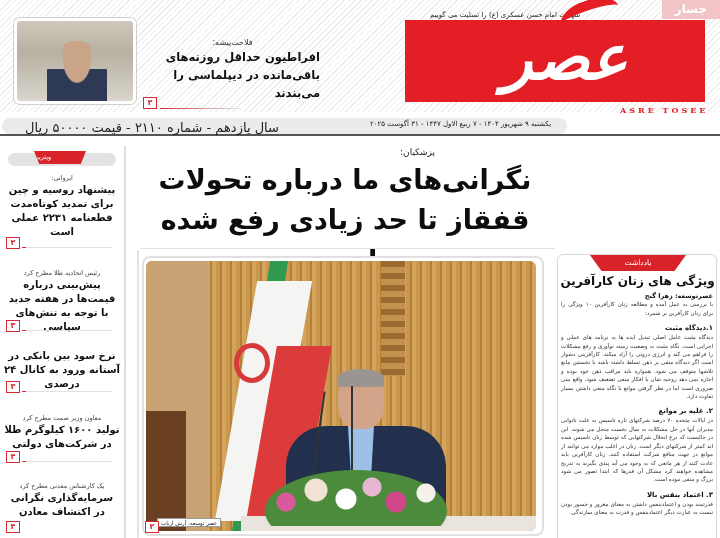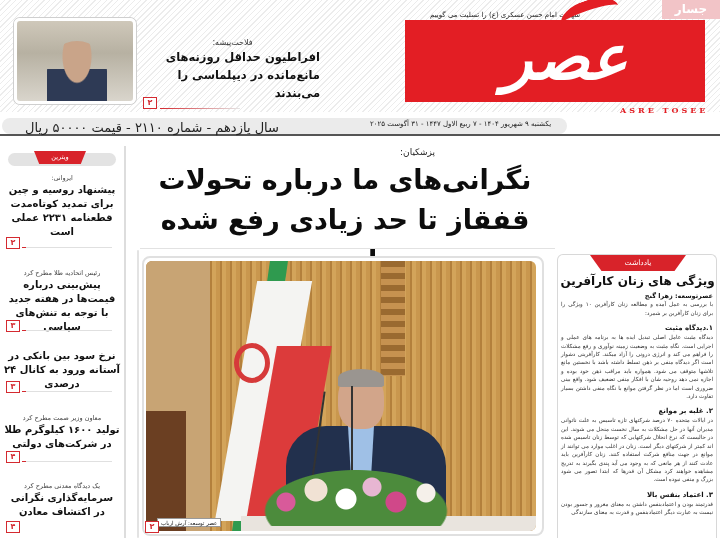--- a/index.html
+++ b/index.html
@@ -70,21 +70,21 @@
 
   
   .left-col { position: absolute; left: 0; top: 145px; width: 122px; height: 393px; }
   .col-divider { position: absolute; left: 124px; top: 146px; width: 2px; height: 392px; background: #dddddd; }
   .col-divider2 { position: absolute; left: 137px; top: 250px; width: 2px; height: 288px; background: #e3e3e3; border-radius: 2px; }
   .section-pill {
     position: absolute; left: 8px; top: 8px; width: 108px; height: 13px; background: #e3e3e3; border-radius: 7px;
   }
   .section-tab {
     position: absolute; left: 34px; top: 6px; width: 52px; height: 13px; background: #d8232a; color: #fff;
-    font-size: 6.5px; text-align: center; line-height: 13px;
+    font-size: 6.5px; text-align: left; line-height: 13px;
     clip-path: polygon(10% 100%, 0 0, 100% 0, 90% 100%);
   }
   .brief { position: absolute; left: 4px; width: 116px; text-align: center; }
   .brief .kicker { font-size: 6.5px; color: #444; line-height: 10px; }
   .brief .title { font-size: 10px; font-weight: bold; line-height: 14px; color: #111; }
   .brief-badge-row { position: absolute; left: 6px; height: 12px; width: 110px; }
   .brief-badge-row .page-badge { position: absolute; left: 0; top: 0; }
   .brief-badge-row .line { position: absolute; left: 16px; top: 10px; width: 90px; height: 1px; background: linear-gradient(90deg,#d42a30 0 4px,#e0e0e0 4px); }
 
   
@@ -149,21 +149,21 @@
 <div class="tagline">شهادت امام حسن عسکری (ع) را تسلیت می گوییم</div>
 <div class="logo-box"></div>
 <div class="logo-swash"></div>
 <div class="logo-text">عصر توسعه</div>
 <div class="logo-latin">ASRE TOSEE</div>
 
 <div class="teaser-photo">
     <div class="person"></div>
   </div>
 <div class="teaser-kicker">فلاحت‌پیشه:</div>
-<div class="teaser-title">افراطیون حداقل روزنه‌های مانع‌مانده در دیپلماسی را می‌بندند</div>
+<div class="teaser-title">افراطیون حداقل روزنه‌های باقی‌مانده در دیپلماسی را می‌بندند</div>
 <span class="page-badge teaser-badge">۲</span>
 <div class="teaser-line"></div>
 
 <div class="datebar">
   <div class="pill-left"></div>
   <span class="date-text">یکشنبه ۹ شهریور ۱۴۰۴ - ۷ ربیع الاول ۱۴۴۷ - ۳۱ آگوست ۲۰۲۵</span>
   <span class="issue-text">سال یازدهم - شماره ۲۱۱۰ - قیمت ۵۰۰۰۰ ریال</span>
 </div>
 
 <div class="left-col">
@@ -199,21 +199,21 @@
   <div class="brief" style="top:268px">
     <div class="kicker">معاون وزیر صمت مطرح کرد</div>
     <div class="title">تولید ۱۶۰۰ کیلوگرم طلا در شرکت‌های دولتی</div>
   </div>
   <div class="brief-badge-row" style="top:306px">
     <span class="page-badge">۴</span>
     <span class="line"></span>
   </div>
 
   <div class="brief" style="top:336px">
-    <div class="kicker">یک دیدگاه معدنی مطرح کرد</div>
+    <div class="kicker">یک کارشناس معدنی مطرح کرد</div>
     <div class="title">سرمایه‌گذاری نگرانی در اکتشاف معادن</div>
   </div>
   <div class="brief-badge-row" style="top:376px">
     <span class="page-badge">۴</span>
   </div>
 </div>
 <div class="col-divider"></div>
 <div class="col-divider2"></div>
 
 <div class="kicker-main">پزشکیان:</div>

